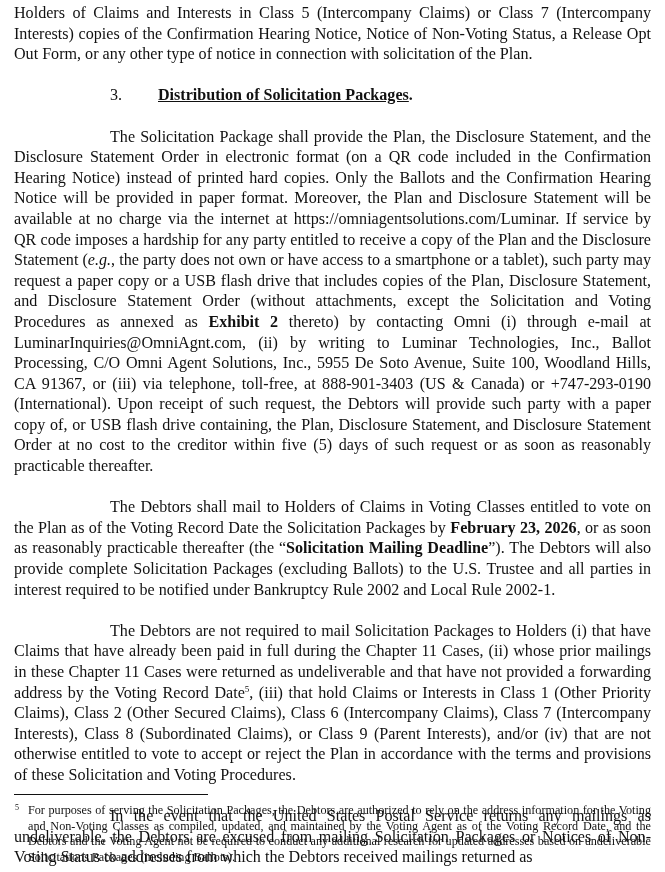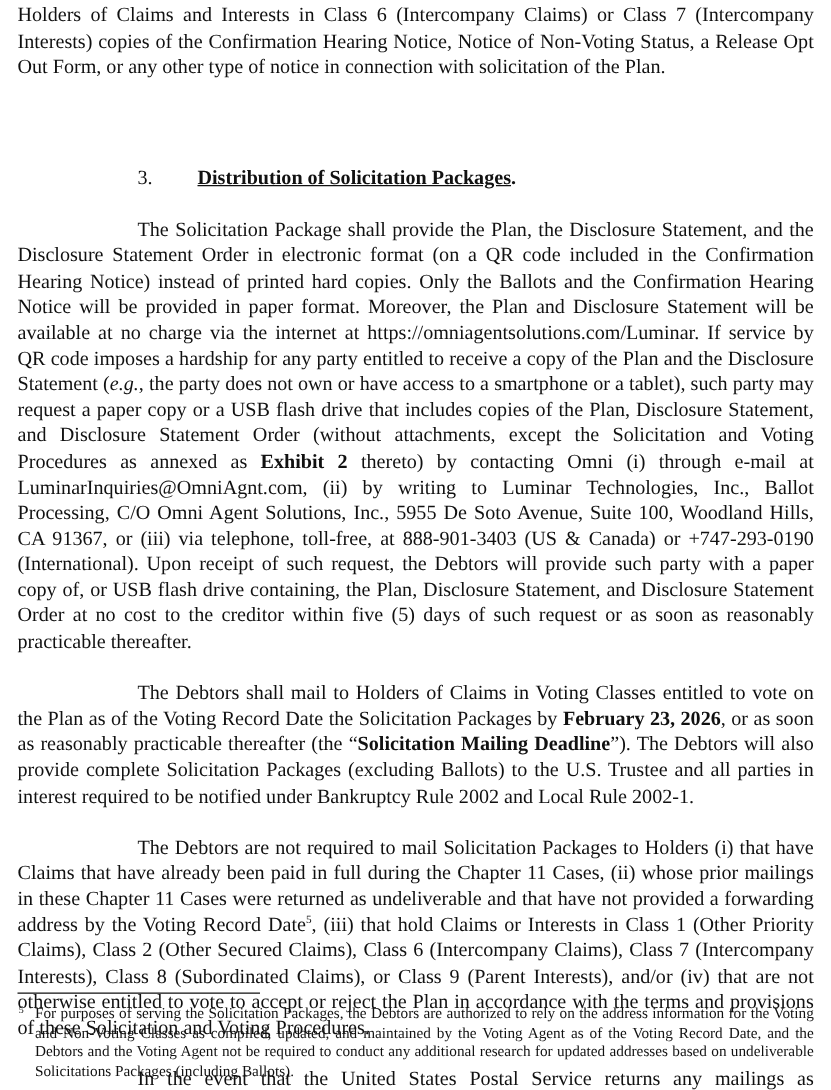--- a/index.html
+++ b/index.html
@@ -32,21 +32,20 @@
       text-indent: 96px;
     }
     .gap {
       height: 20.6px;
     }
     .heading-row {
       font-size: 16.1px;
       line-height: 20.6px;
       padding-left: 96px;
       white-space: nowrap;
-      margin-top: 48px;
     }
     .heading-num {
       display: inline-block;
       width: 48px;
     }
     .heading-title {
       font-weight: bold;
       text-decoration: underline;
     }
     .bold { font-weight: bold; }
@@ -83,21 +82,21 @@
       left: 1px;
       top: -3px;
       font-size: 8px;
     }
   </style>
 </head>
 <body>
 
 <div class="page">
 
-  <p class="para">Holders of Claims and Interests in Class 6 (Intercompany Claims) or Class 7 (Intercompany Interests) copies of the Confirmation Hearing Notice, Notice of Non-Voting Status, a Release Opt Out Form, or any other type of notice in connection with solicitation of the Plan.</p>
+  <p class="para">Holders of Claims and Interests in Class 5 (Intercompany Claims) or Class 7 (Intercompany Interests) copies of the Confirmation Hearing Notice, Notice of Non-Voting Status, a Release Opt Out Form, or any other type of notice in connection with solicitation of the Plan.</p>
 
   <div class="gap"></div>
 
   <div class="heading-row">
     <span class="heading-num">3.</span><span class="heading-title">Distribution of Solicitation Packages</span><span class="bold">.</span>
   </div>
 
   <div class="gap"></div>
 
   <p class="para indent"><span>The Solicitation Package shall provide the Plan, the Disclosure Statement, and the Disclosure Statement Order in electronic format (on a QR code included in the Confirmation Hearing Notice) instead of printed hard copies.  Only the Ballots and the Confirmation Hearing Notice will be provided in paper format.  Moreover, the Plan and Disclosure Statement will be available at no charge via the internet at https://omniagentsolutions.com/Luminar.  If service by QR code imposes a hardship for any party entitled to receive a copy of the Plan and the Disclosure Statement (</span><em>e.g.</em><span>, the party does not own or have access to a smartphone or a tablet), such party may request a paper copy or a USB flash drive that includes copies of the Plan, Disclosure Statement, and Disclosure Statement Order (without attachments, except the Solicitation and Voting Procedures as annexed as </span><span class="bold-u">Exhibit 2</span><span> thereto) by contacting Omni (i)&nbsp;through e-mail at LuminarInquiries@OmniAgnt.com, (ii) by writing to Luminar Technologies, Inc., Ballot Processing, C/O Omni Agent Solutions, Inc., 5955 De Soto Avenue, Suite 100, Woodland Hills, CA 91367, or (iii) via telephone, toll-free, at 888-901-3403 (US &amp; Canada) or +747-293-0190 (International).  Upon receipt of such request, the Debtors will provide such party with a paper copy of, or USB flash drive containing, the Plan, Disclosure Statement, and Disclosure Statement Order at no cost to the creditor within five (5) days of such request or as soon as reasonably practicable thereafter.</span></p>

